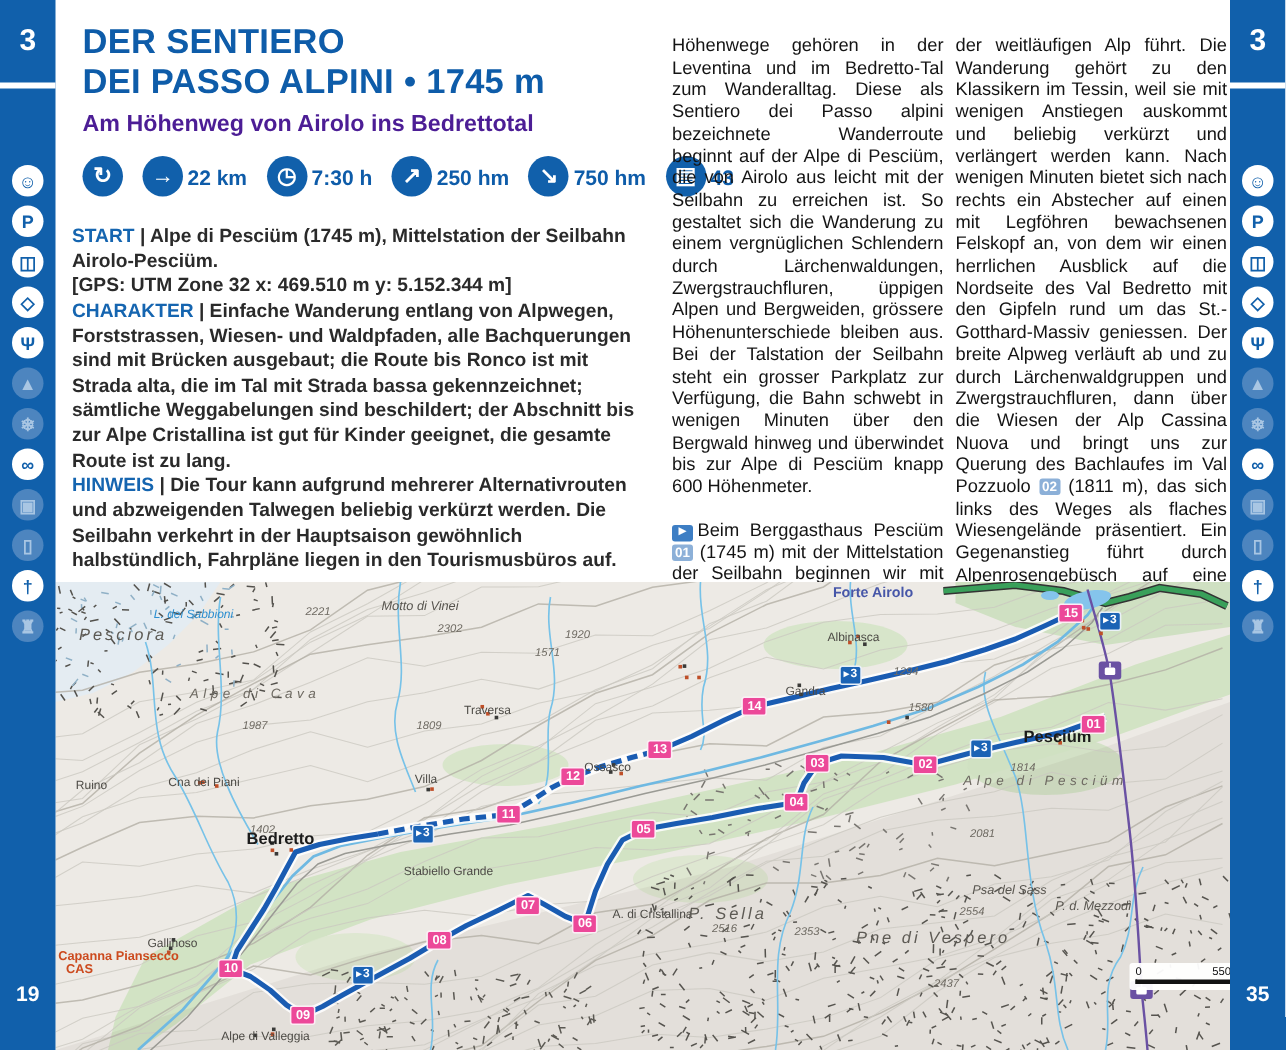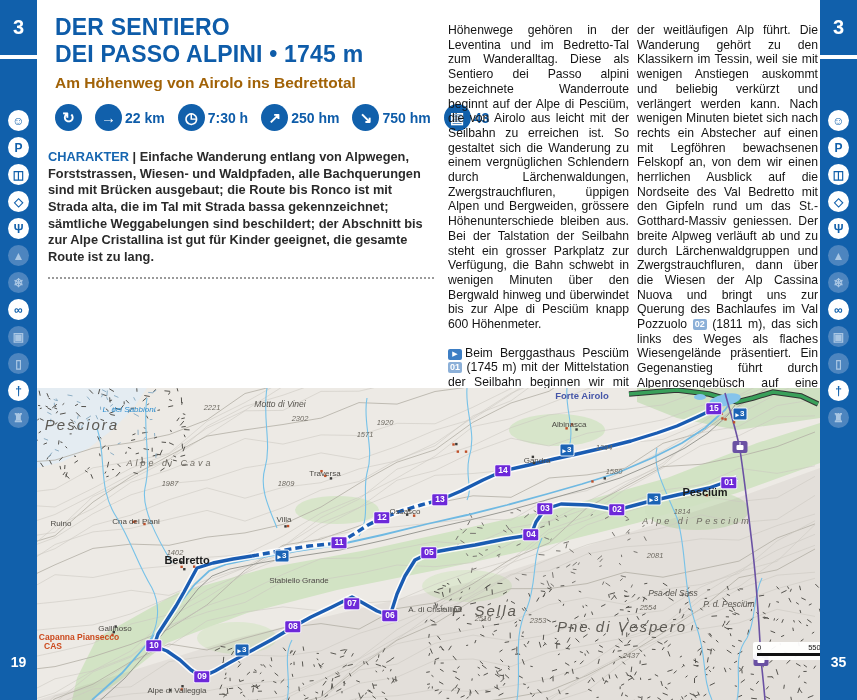--- a/index.html
+++ b/index.html
@@ -12,21 +12,21 @@
   .tour-badge{height:55px;border-bottom:4px solid #fff;display:flex;align-items:center;justify-content:center;
               color:#fff;font-size:20px;font-weight:bold;}
   .side-icons{margin-top:48px;display:flex;flex-direction:column;align-items:center;}
   .sicon{width:21px;height:21px;border-radius:50%;margin:3px 0;display:flex;align-items:center;justify-content:center;
          font-size:12px;font-weight:bold;background:#fff;color:#1160ab;line-height:1;}
   .sicon.inactive{background:#4d85bf;color:#a9c6e3;}
   .page-no{position:absolute;bottom:30px;left:0;width:37px;text-align:center;color:#fff;font-weight:bold;font-size:14px;}
 
   
   .title{position:absolute;left:55px;top:14px;color:#0e5ca9;font-weight:bold;font-size:23px;line-height:27px;letter-spacing:.2px;}
-  .subtitle{position:absolute;left:55px;top:74px;color:#a16207;font-weight:bold;font-size:15.5px;}
+  .subtitle{position:absolute;left:55px;top:74px;color:#4c1d95;font-weight:bold;font-size:15.5px;}
   .stats{position:absolute;left:55px;top:104px;display:flex;align-items:center;gap:13px;}
   .stat{display:flex;align-items:center;gap:3px;}
   .stat .ic{width:27px;height:27px;border-radius:50%;background:#1160ab;color:#fff;display:flex;
             align-items:center;justify-content:center;font-size:15px;font-weight:bold;line-height:1;}
   .stat .val{color:#0e5ca9;font-weight:bold;font-size:14px;}
 
   
   .info{position:absolute;left:48px;top:149px;width:386px;color:#2a2a2a;font-size:12.8px;line-height:1.3;
         font-weight:bold;border-bottom:2px dotted #9a9a9a;padding-bottom:12px;}
   .info p{margin:0;}
@@ -44,26 +44,26 @@
 
   
   #map{position:absolute;left:37px;top:388px;width:783px;height:312px;background:#edeae5;overflow:hidden;z-index:1;}
   #map svg{position:absolute;left:0;top:0;}
   #map-overlay{position:absolute;left:0;top:0;width:783px;height:312px;}
   .ml{position:absolute;white-space:nowrap;transform:translate(-50%,-50%);line-height:1;}
   .ml.village{font-size:11px;font-weight:bold;color:#1b1b1b;}
   .ml.hamlet{font-size:8px;color:#4c4a45;}
   .ml.area{font-size:9px;font-style:italic;color:#6e6a62;letter-spacing:3px;}
   .ml.peak{font-size:8.5px;font-style:italic;color:#57544e;}
-  .ml.peak-lg{font-size:15px;font-style:italic;color:#5d5a54;letter-spacing:2px;}
+  .ml.peak-lg{font-size:11px;font-style:italic;color:#5d5a54;letter-spacing:2px;}
   .ml.spot{font-size:7.5px;font-style:italic;color:#6e6a62;}
   .ml.water{font-size:8px;font-style:italic;color:#2d8fd0;}
   .ml.hut{font-size:8.5px;font-weight:bold;color:#cc4a1e;}
   .ml.fort{font-size:9.5px;font-weight:bold;color:#4656a8;}
-  .wp{position:absolute;transform:translate(-50%,-50%);background:#6d28d9;color:#fff;font-weight:bold;font-size:8.5px;
+  .wp{position:absolute;transform:translate(-50%,-50%);background:#ec4899;color:#fff;font-weight:bold;font-size:8.5px;
       padding:1px 3px;border-radius:2px;border:1px solid rgba(255,255,255,.9);line-height:1.1;}
   .rb{position:absolute;transform:translate(-50%,-50%);background:#1b63b5;color:#fff;font-weight:bold;font-size:8px;
       padding:1px 2px;border-radius:2px;border:1px solid rgba(255,255,255,.9);line-height:1.1;display:flex;align-items:center;}
   .rb .arr{font-size:7px;margin-right:1px;}
   .gond{position:absolute;transform:translate(-50%,-50%);width:15px;height:12px;background:#6a51a3;border-radius:2px;
         display:flex;align-items:center;justify-content:center;}
   .gond i{display:block;width:7px;height:5px;background:#fff;border-radius:1px;position:relative;}
   .gond i::before{content:"";position:absolute;left:3px;top:-3px;width:1px;height:3px;background:#fff;}
   .scalebar{position:absolute;left:716px;top:254px;width:80px;height:18px;background:rgba(255,255,255,.95);
             border-radius:2px;font-size:7.5px;color:#111;padding:1px 4px 0 4px;box-sizing:border-box;}
@@ -136,21 +136,24 @@
       <span class="ic">↘</span>
       <span class="val">750 hm</span>
     </div>
     <div class="stat">
       <span class="ic">▤</span>
       <span class="val">43</span>
     </div>
   </div>
 
 <div class="info" id="info">
+    <p><span class="lbl">START</span> <span>| Alpe di Pesciüm (1745 m), Mittelstation der Seilbahn Airolo-Pesciüm.</span></p>
+    <p><span>[GPS: UTM Zone 32  x: 469.510 m  y: 5.152.344 m]</span></p>
     <p><span class="lbl">CHARAKTER</span> <span>| Einfache Wanderung entlang von Alpwegen, Forststrassen, Wiesen- und Waldpfaden, alle Bachquerungen sind mit Brücken ausgebaut; die Route bis Ronco ist mit Strada alta, die im Tal mit Strada bassa gekennzeichnet; sämtliche Weggabelungen sind beschildert; der Abschnitt bis zur Alpe Cristallina ist gut für Kinder geeignet, die gesamte Route ist zu lang.</span></p>
+    <p><span class="lbl">HINWEIS</span> <span>| Die Tour kann aufgrund mehrerer Alternativrouten und abzweigenden Talwegen beliebig verkürzt werden. Die Seilbahn verkehrt in der Hauptsaison gewöhnlich halbstündlich, Fahrpläne liegen in den Tourismusbüros auf.</span></p>
   </div>
 
 <div class="col" id="col1">
   <p>Höhenwege gehören in der Leventina und im Bedretto-Tal zum Wanderalltag. Diese als Sentiero dei Passo alpini bezeichnete Wanderroute beginnt auf der Alpe di Pesciüm, die von Airolo aus leicht mit der Seilbahn zu erreichen ist. So gestaltet sich die Wanderung zu einem vergnüglichen Schlendern durch Lärchenwaldungen, Zwergstrauchfluren, üppigen Alpen und Bergweiden, grössere Höhenunterschiede bleiben aus. Bei der Talstation der Seilbahn steht ein grosser Parkplatz zur Verfügung, die Bahn schwebt in wenigen Minuten über den Bergwald hinweg und überwindet bis zur Alpe di Pesciüm knapp 600 Höhenmeter.</p>
   <p><span class="play-icon">▶</span><span>Beim Berggasthaus Pesciüm </span><span class="inline-badge">01</span><span> (1745 m) mit der Mittelstation der Seilbahn beginnen wir mit dem Höhenweg, der in westlicher Richtung in das Wiesengelände</span></p>
 </div>
 <div class="col" id="col2">
   <p><span>der weitläufigen Alp führt. Die Wanderung gehört zu den Klassikern im Tessin, weil sie mit wenigen Anstiegen auskommt und beliebig verkürzt und verlängert werden kann. Nach wenigen Minuten bietet sich nach rechts ein Abstecher auf einen mit Legföhren bewachsenen Felskopf an, von dem wir einen herrlichen Ausblick auf die Nordseite des Val Bedretto mit den Gipfeln rund um das St.-Gotthard-Massiv geniessen. Der breite Alpweg verläuft ab und zu durch Lärchenwaldgruppen und Zwergstrauchfluren, dann über die Wiesen der Alp Cassina Nuova und bringt uns zur Querung des Bachlaufes im Val Pozzuolo </span><span class="inline-badge">02</span><span> (1811 m), das sich links des Weges als flaches Wiesengelände präsentiert. Ein Gegenanstieg führt durch Alpenrosengebüsch auf eine Kuppe, links befinden sich die zwei kleinen Gebäude der Alp von Cassina. Nach der Kuppe kommen wir zu ei-</span></p>
 </div>
 
@@ -1090,21 +1093,21 @@
       <span class="ml hamlet" style="left: 398px; top: 222px;">A. di Cristallina</span>
       <span class="ml hut" style="left: 42px; top: 249px;">Capanna Piansecco</span>
       <span class="ml hut" style="left: 16px; top: 258px;">CAS</span>
       <span class="ml water" style="left: 92px; top: 22px;">L. dei Sabbioni</span>
       <span class="ml area" style="left: 133px; top: 75px;">Alpe di Cava</span>
       <span class="ml area" style="left: 660px; top: 133px;">Alpe di Pesciüm</span>
       <span class="ml peak-lg" style="left: 45px; top: 36px;">Pesciora</span>
       <span class="ml peak" style="left: 243px; top: 16px;">Motto di Vinei</span>
       <span class="ml peak-lg" style="left: 448px; top: 222px;">P. Sella</span>
       <span class="ml peak-lg" style="left: 585px; top: 238px;">Pne di Vespero</span>
-      <span class="ml peak" style="left: 692px; top: 216px;">P. d. Pesciüm</span>
+      <span class="ml peak" style="left: 692px; top: 216px;">P. d. Mezzodì</span>
       <span class="ml peak" style="left: 636px; top: 205px;">Psa del Sass</span>
       <span class="ml spot" style="left: 175px; top: 20px;">2221</span>
       <span class="ml spot" style="left: 263px; top: 31px;">2302</span>
       <span class="ml spot" style="left: 133px; top: 96px;">1987</span>
       <span class="ml spot" style="left: 249px; top: 96px;">1809</span>
       <span class="ml spot" style="left: 567px; top: 60px;">1294</span>
       <span class="ml spot" style="left: 577px; top: 84px;">1580</span>
       <span class="ml spot" style="left: 328px; top: 47px;">1571</span>
       <span class="ml spot" style="left: 348px; top: 35px;">1920</span>
       <span class="ml spot" style="left: 138px; top: 165px;">1402</span>

